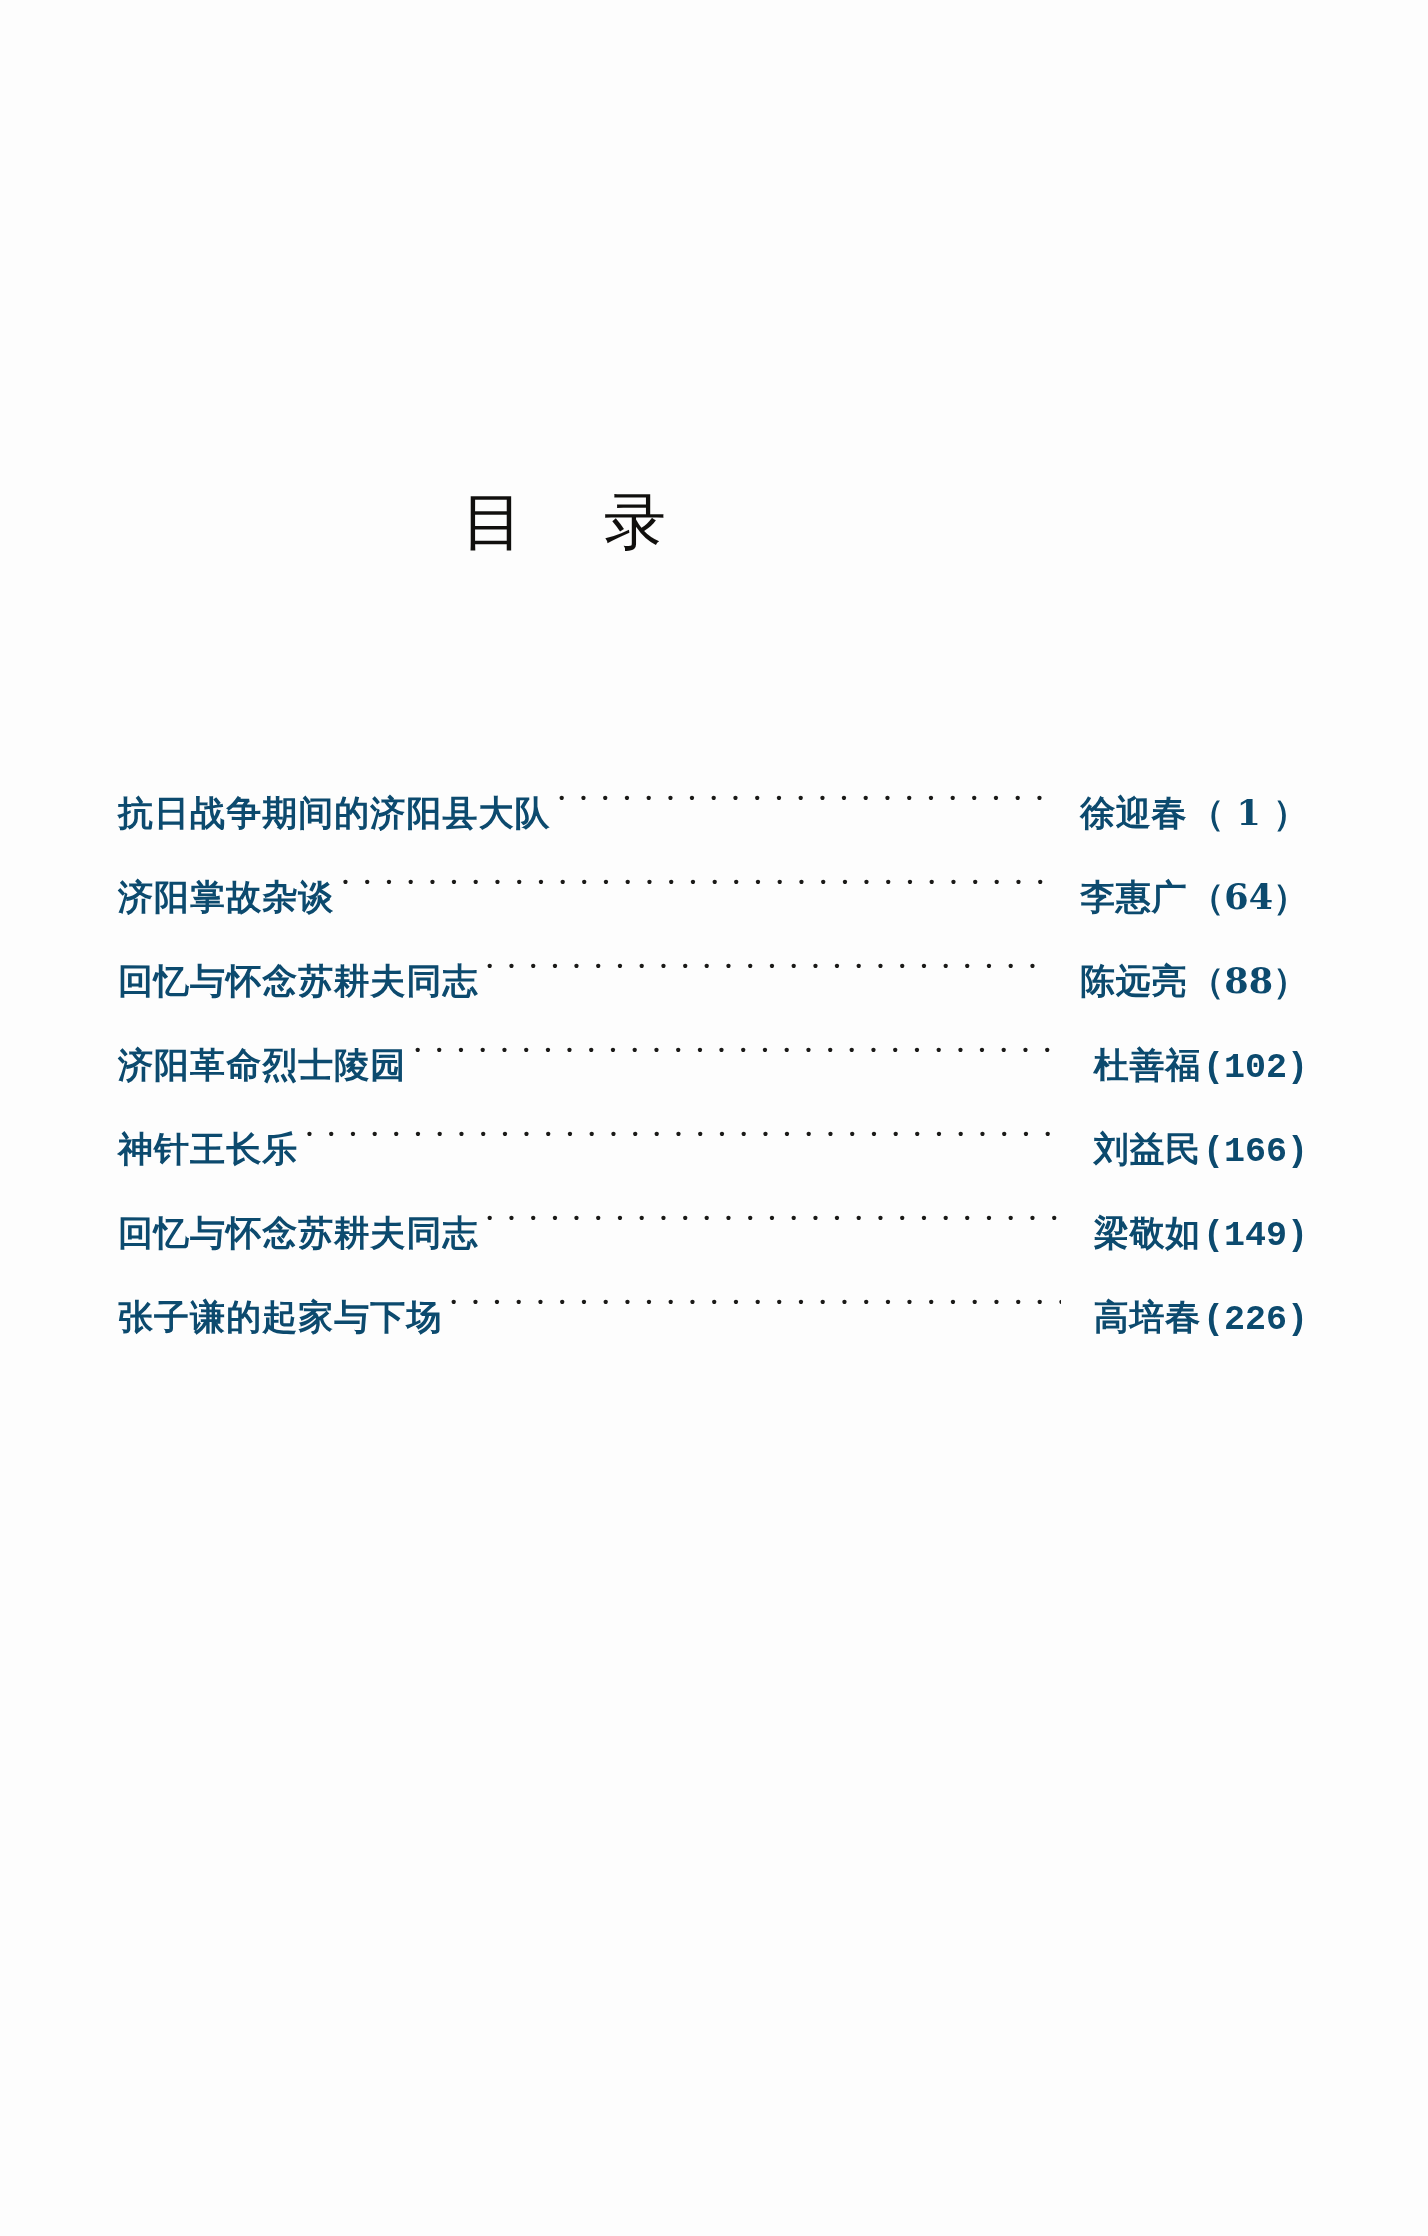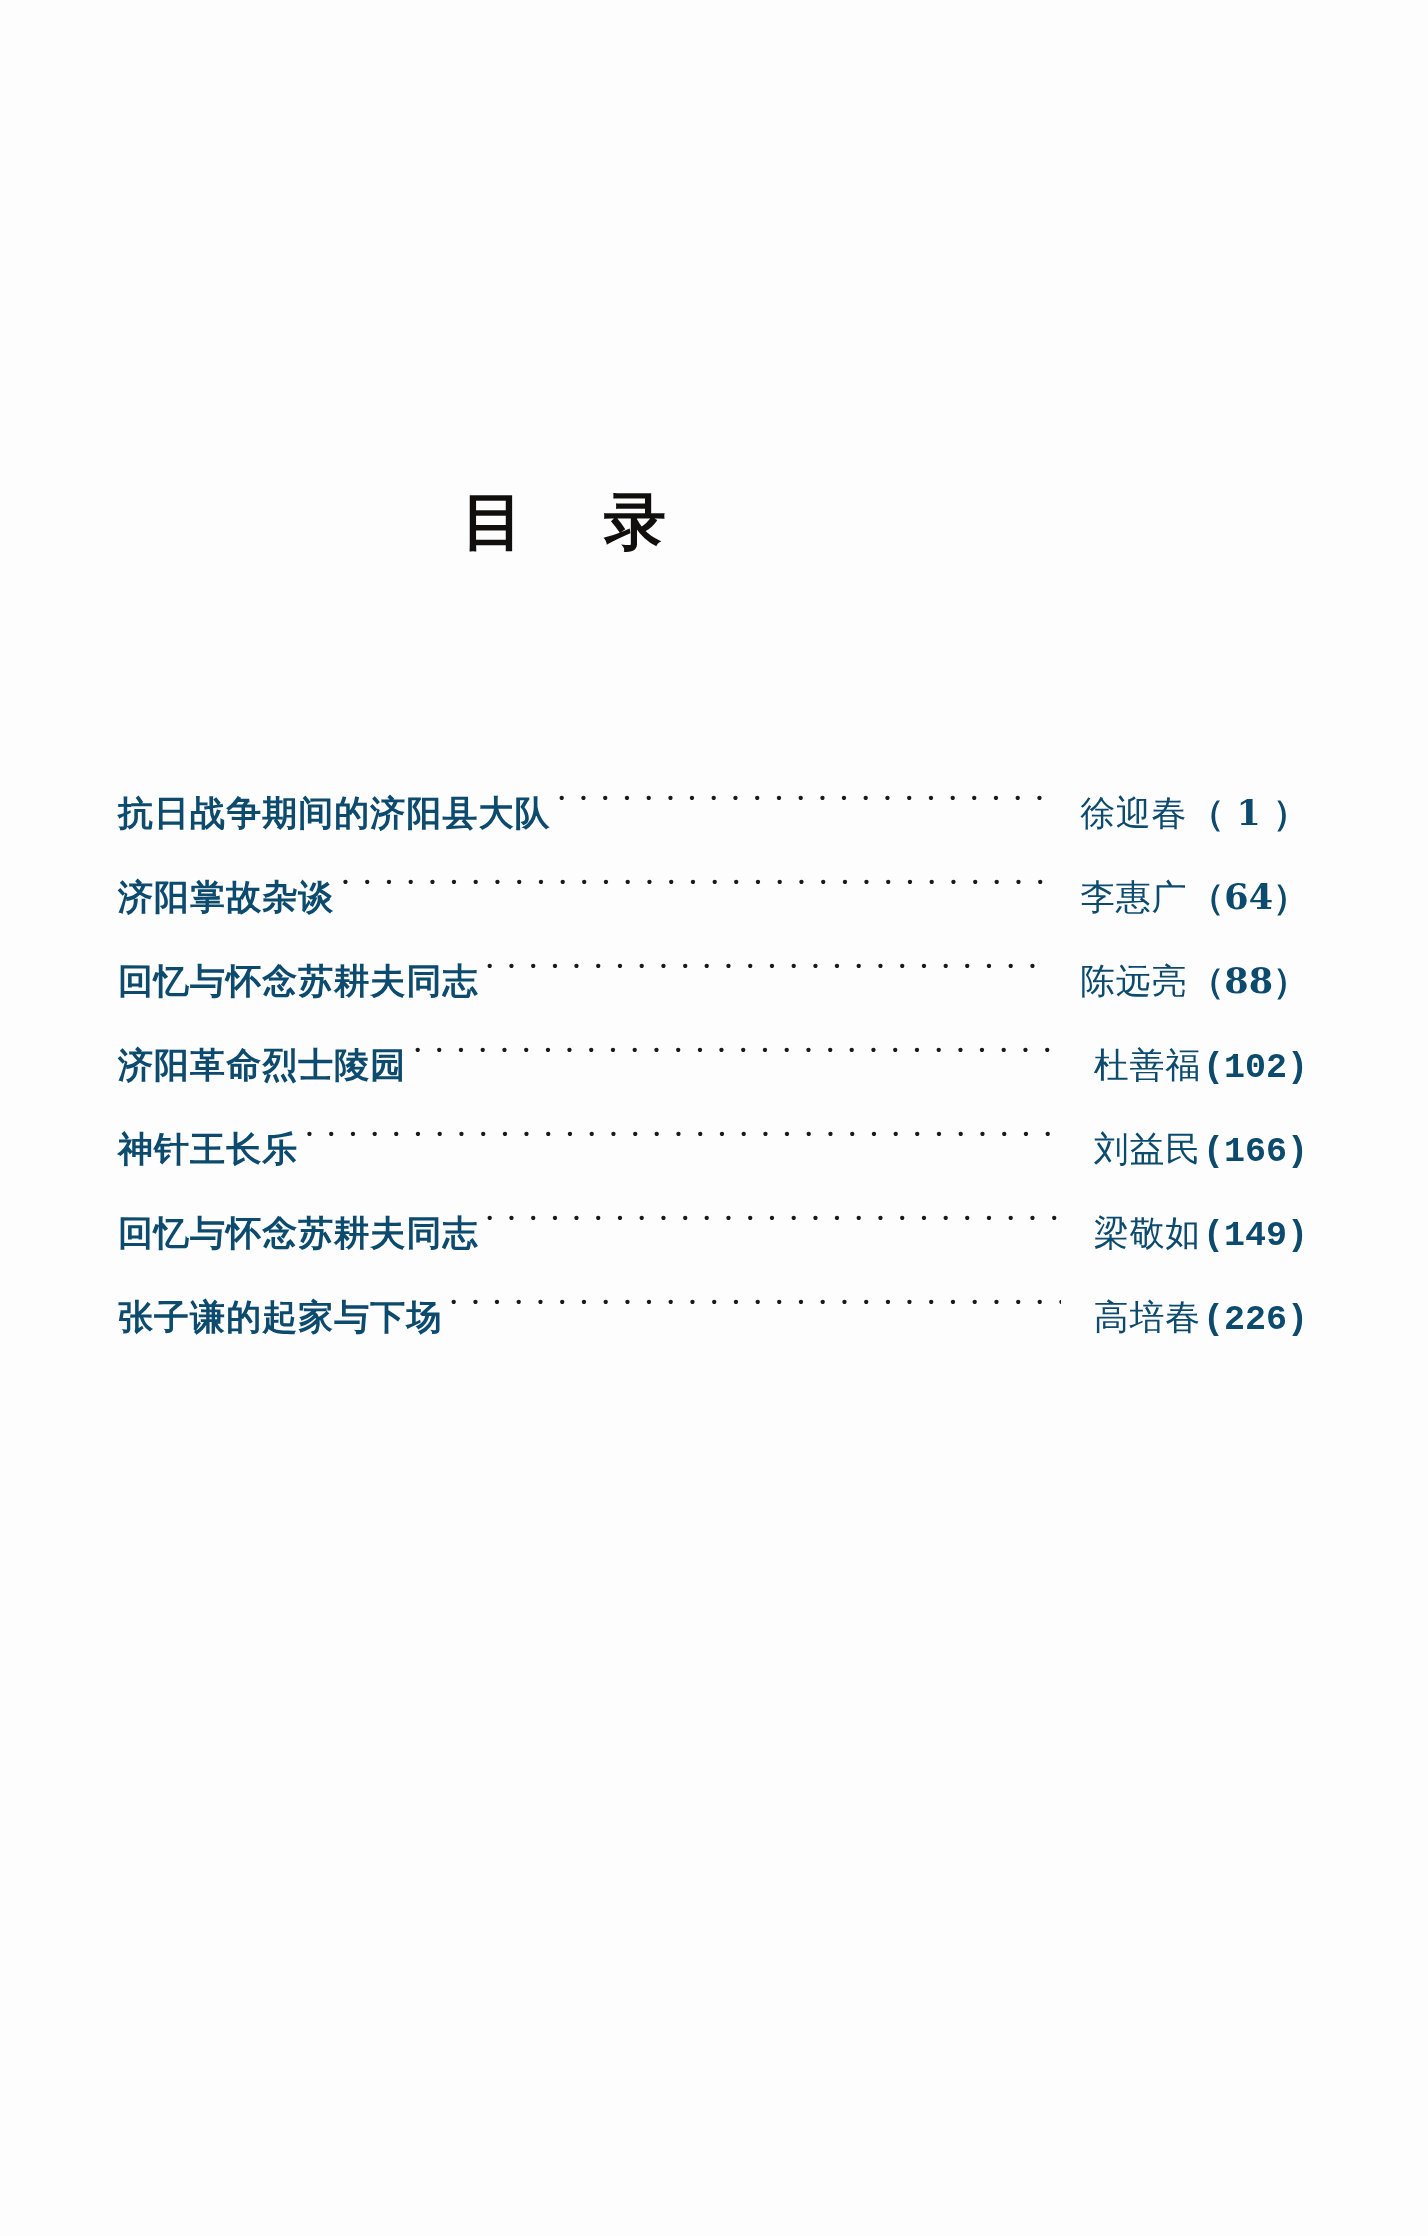--- a/index.html
+++ b/index.html
@@ -15,21 +15,21 @@
     font-family: "DejaVu Sans", "Liberation Sans", sans-serif;
     overflow: hidden;
   }
   .toc-title {
     position: absolute;
     top: 480px;
     left: 0;
     width: 1134px;
     text-align: center;
     font-family: "DejaVu Serif", "Liberation Serif", serif;
-    font-weight: bold;
+    font-weight: normal;
     font-size: 62px;
     letter-spacing: 0.10em;
     color: #100f0d;
   }
   .toc-title .gap {
     display: inline-block;
     width: 74px;
   }
   .toc-list {
     position: absolute;
@@ -63,21 +63,21 @@
     font-family: "DejaVu Serif", "Liberation Serif", serif;
     font-size: 33px;
     letter-spacing: 0.34em;
     color: #1a1917;
     white-space: nowrap;
     position: absolute;
     left: 0;
     top: -12px;
   }
   .toc-row .entry-author {
-    font-weight: normal;
+    font-weight: bold;
     letter-spacing: 0.02em;
     margin-left: 29px;
   }
   .toc-row .entry-page {
     font-weight: bold;
     margin-left: 2px;
     min-width: 92px;
     text-align: right;
   }
   .toc-row .entry-page.wide {

